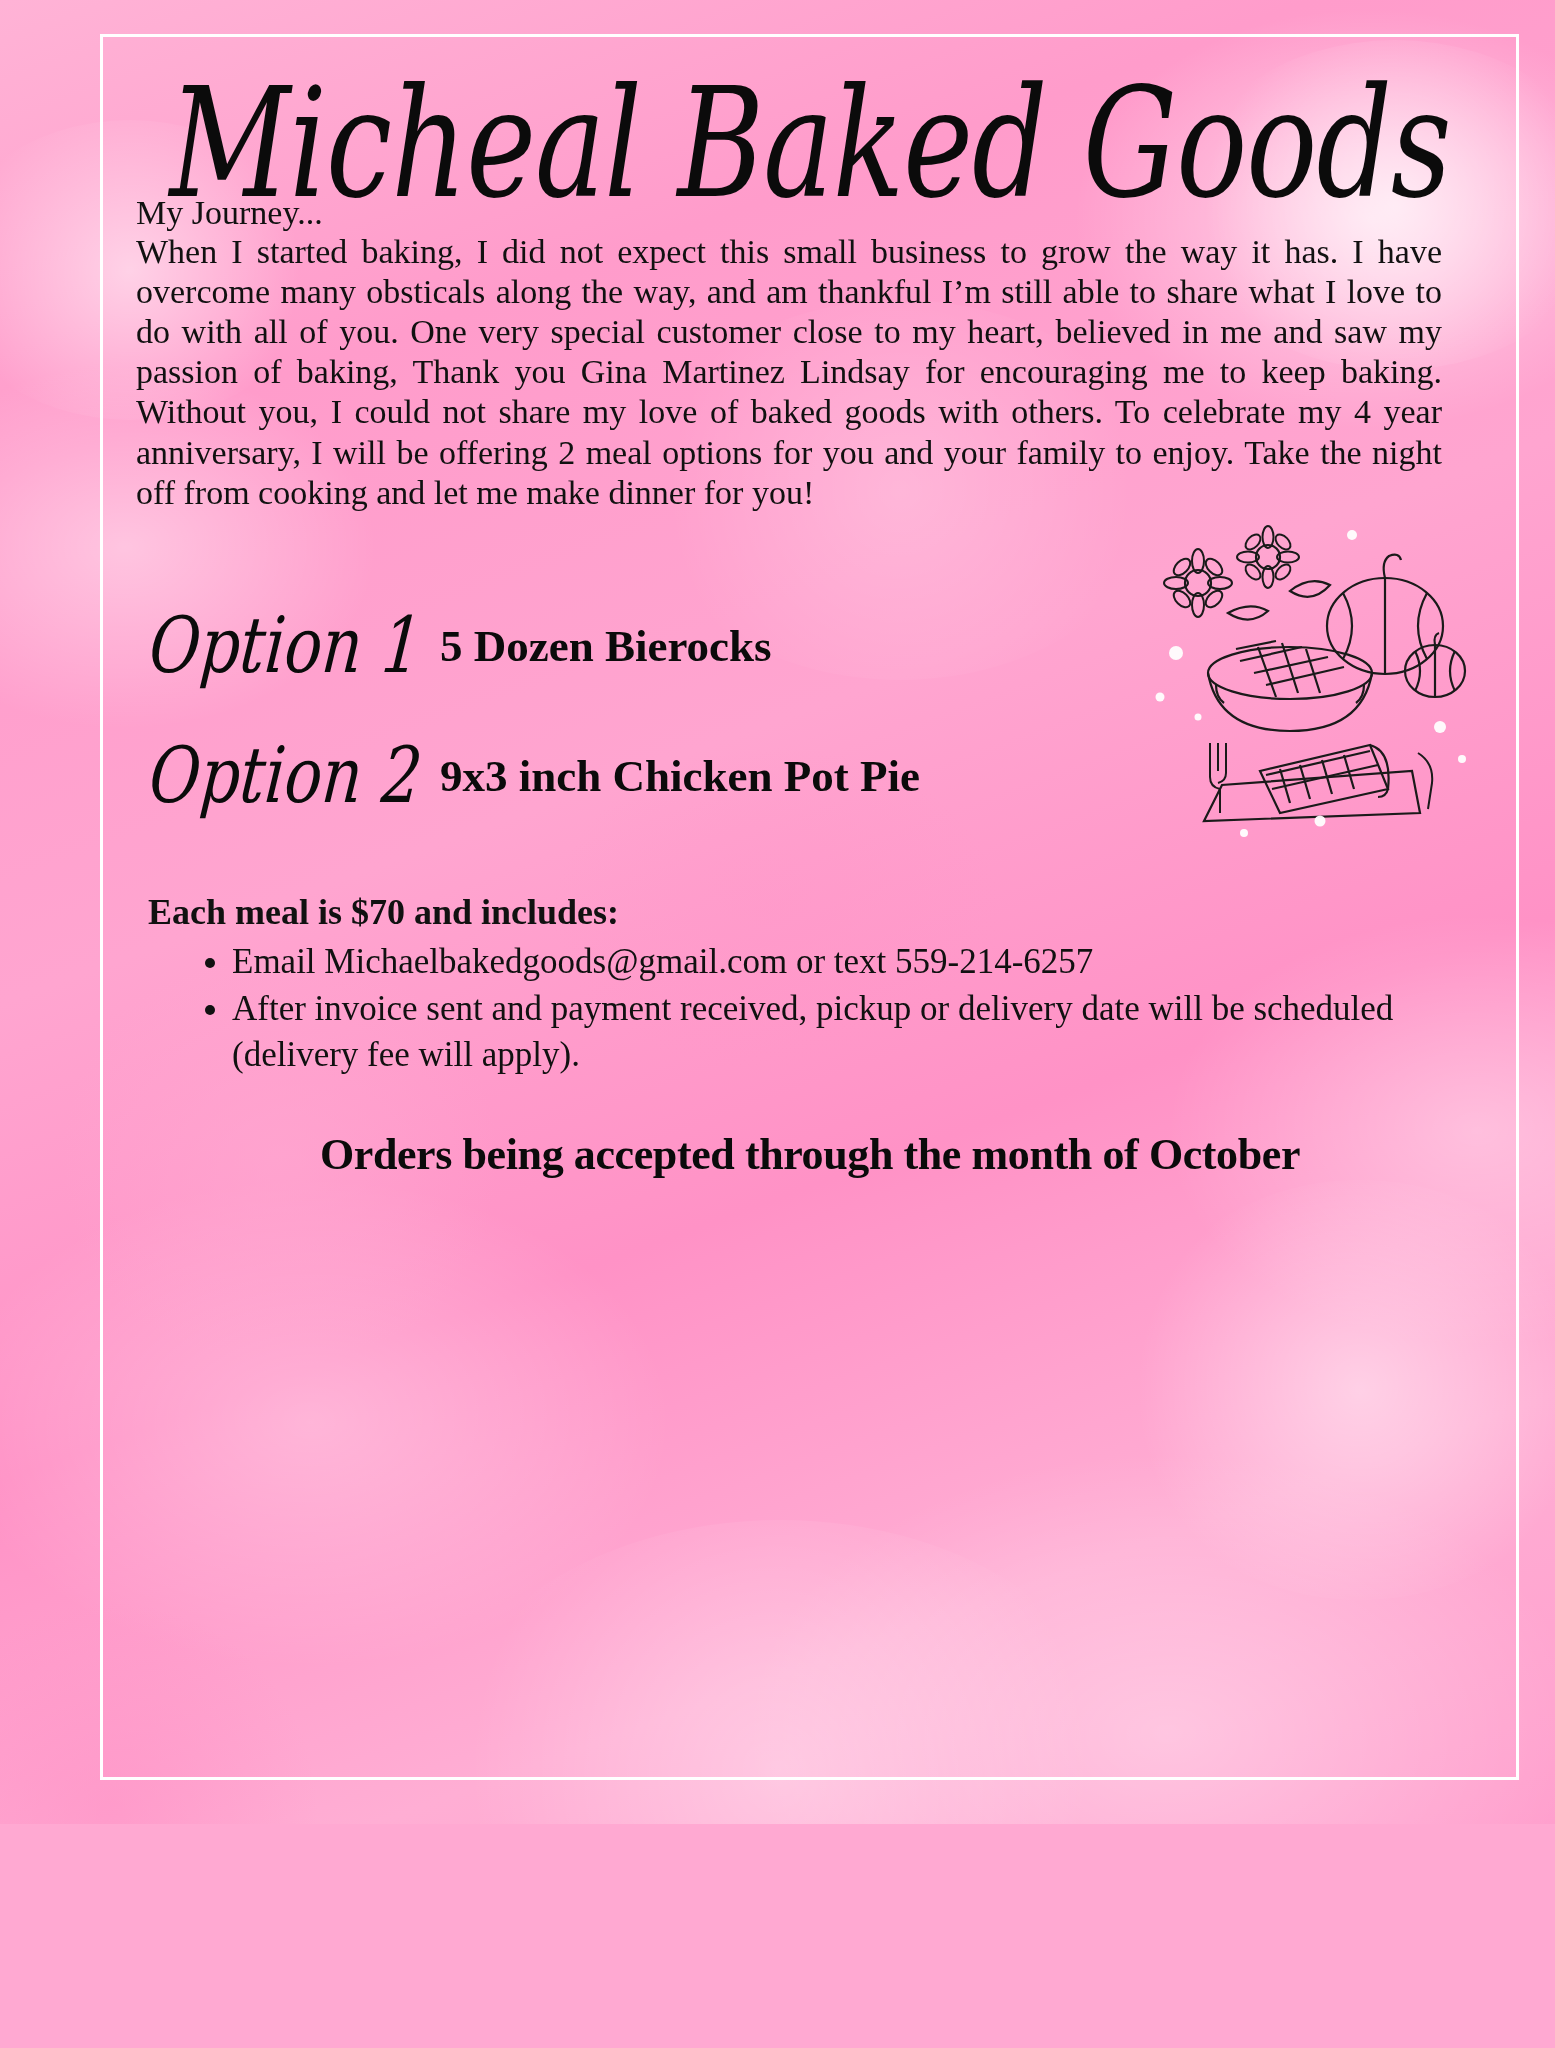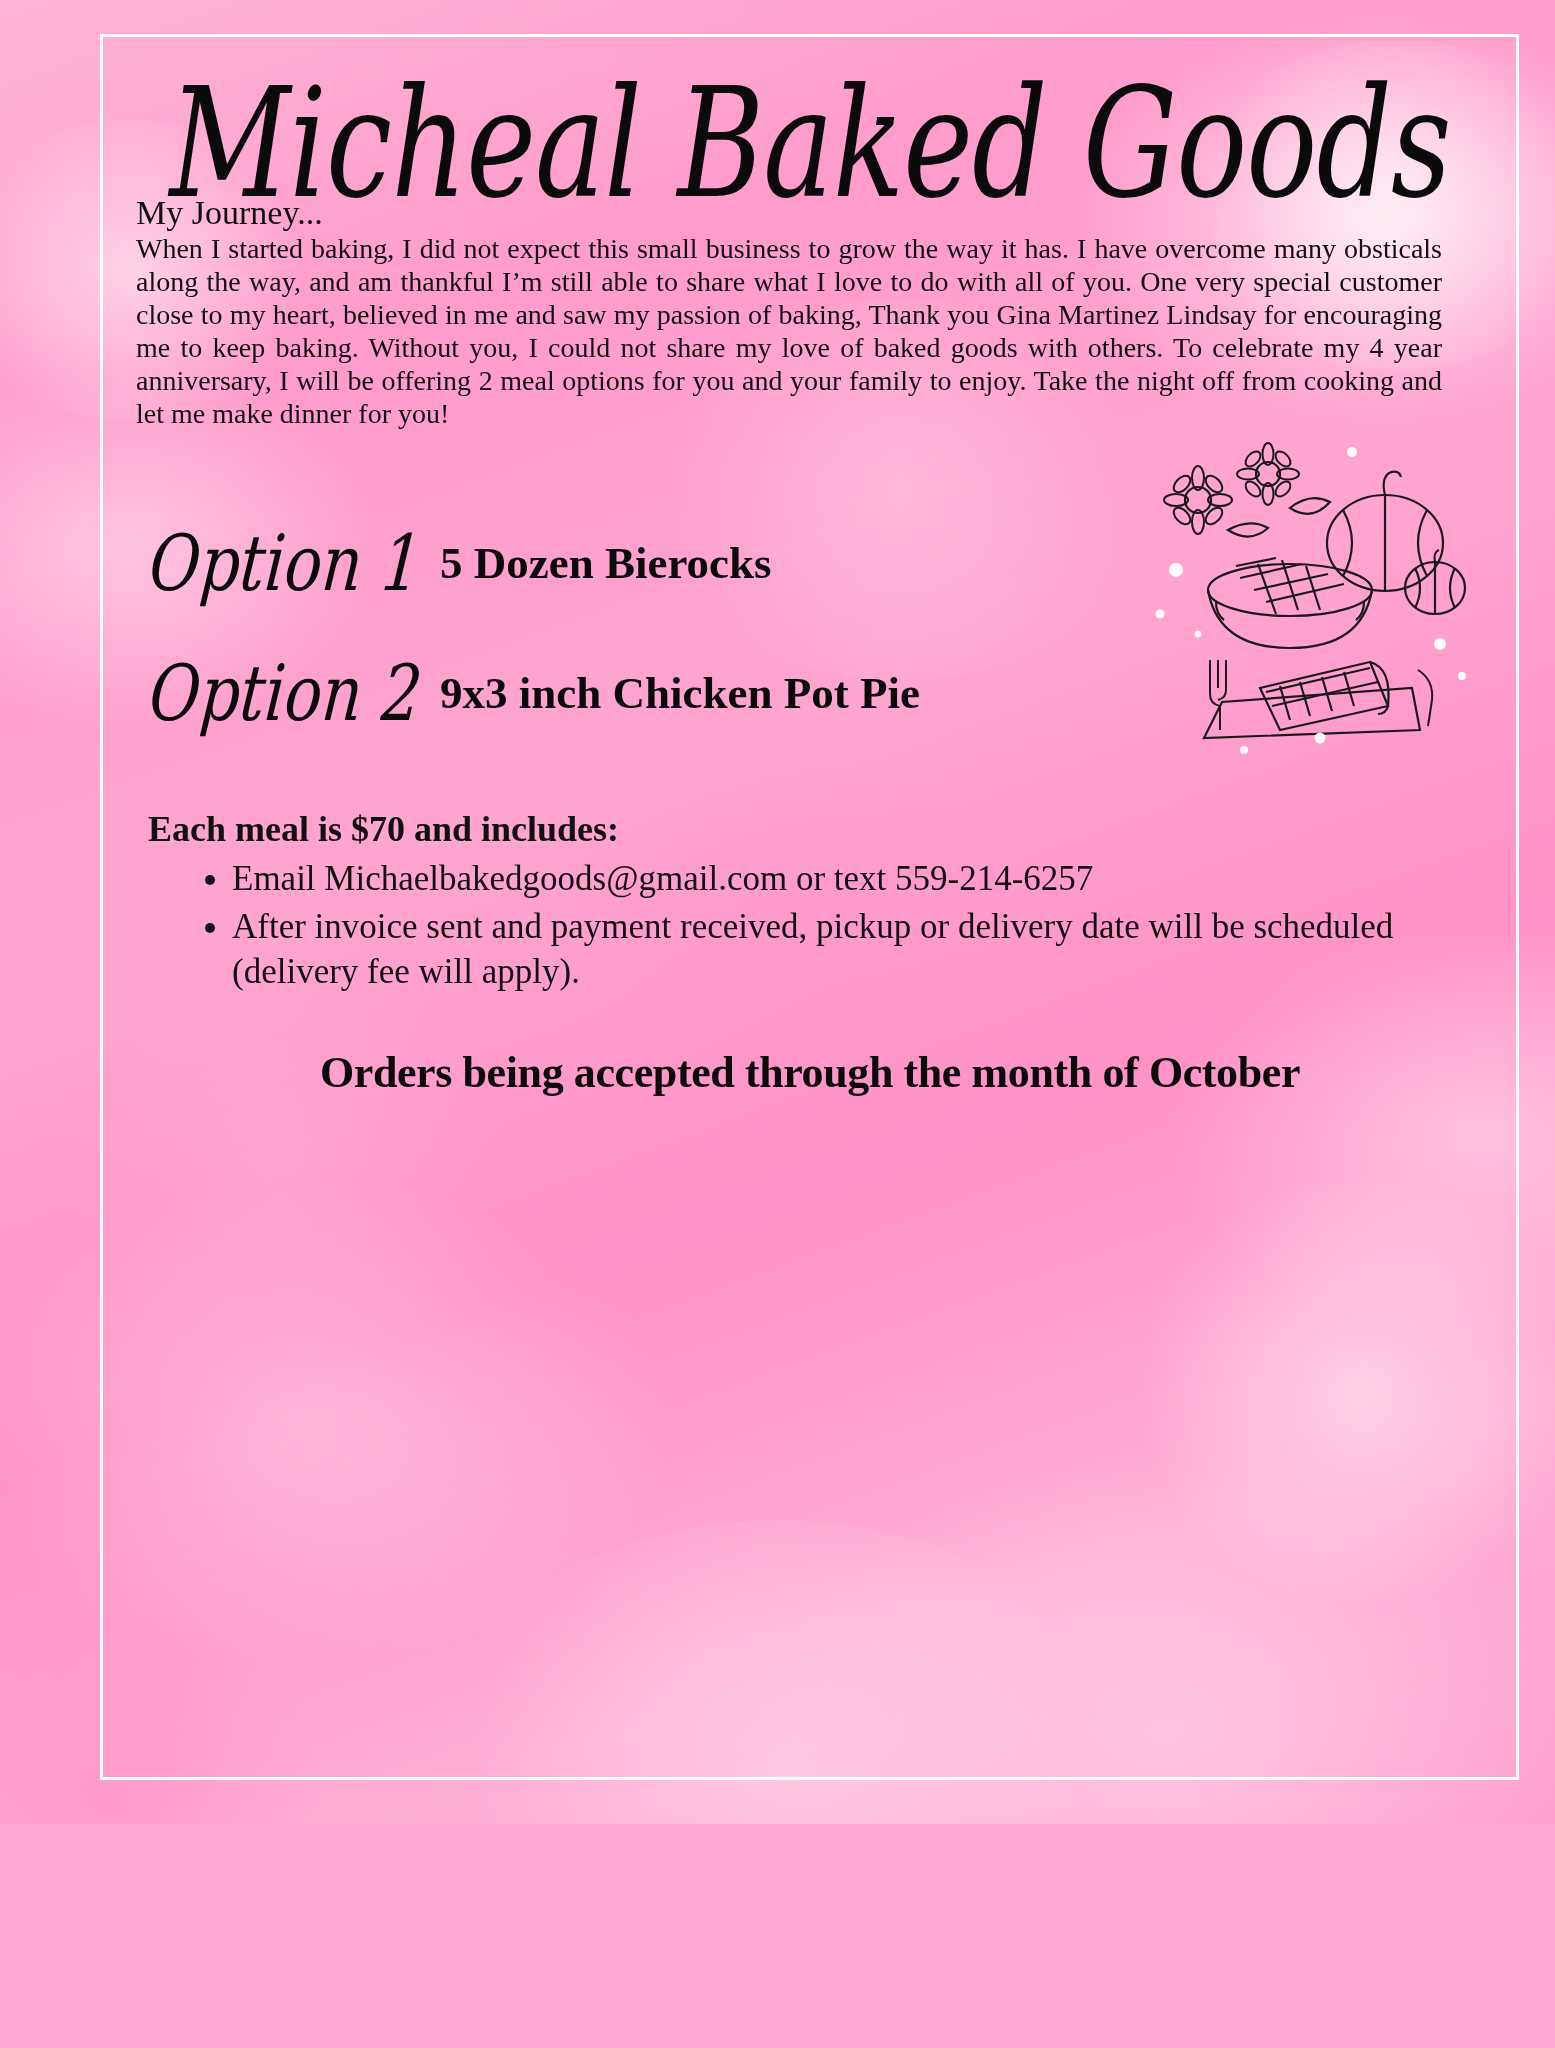--- a/index.html
+++ b/index.html
@@ -83,21 +83,21 @@
     margin: 72px 72px 0 0;
   }
 
   .journey-label {
     font-size: 34px;
     color: #111;
     margin: 8px 0 0 6px;
   }
 
   .journey-body {
-    font-size: 28px;
+    font-size: 34px;
     line-height: 1.18;
     color: #111;
     text-align: justify;
     margin: 0 48px 7px 6px;
   }
 
   .options {
     position: relative;
     margin-top: 68px;
     height: 300px;

